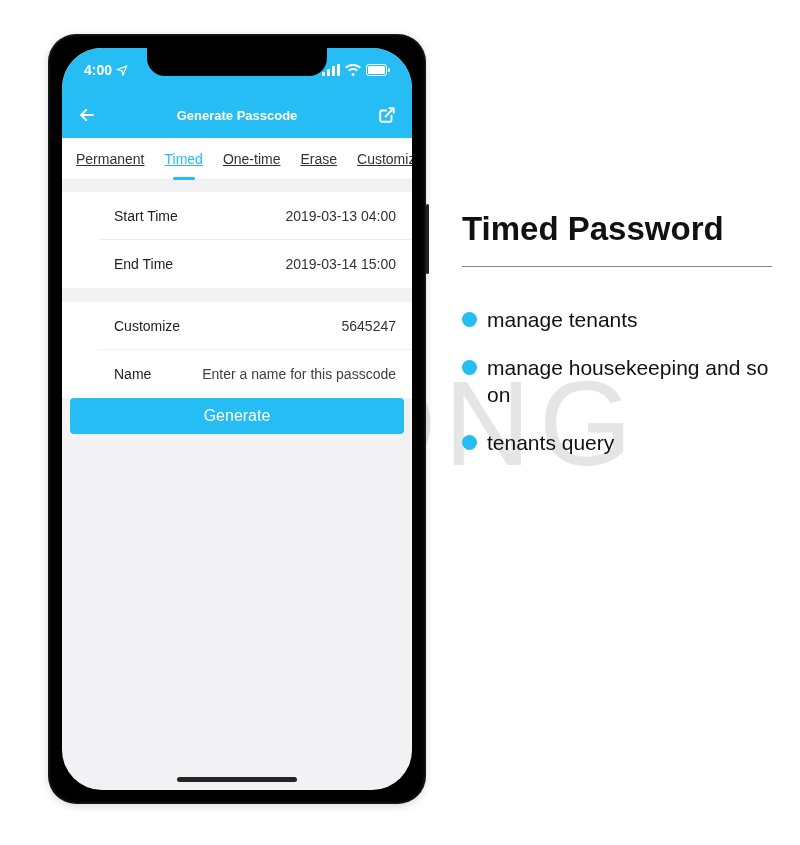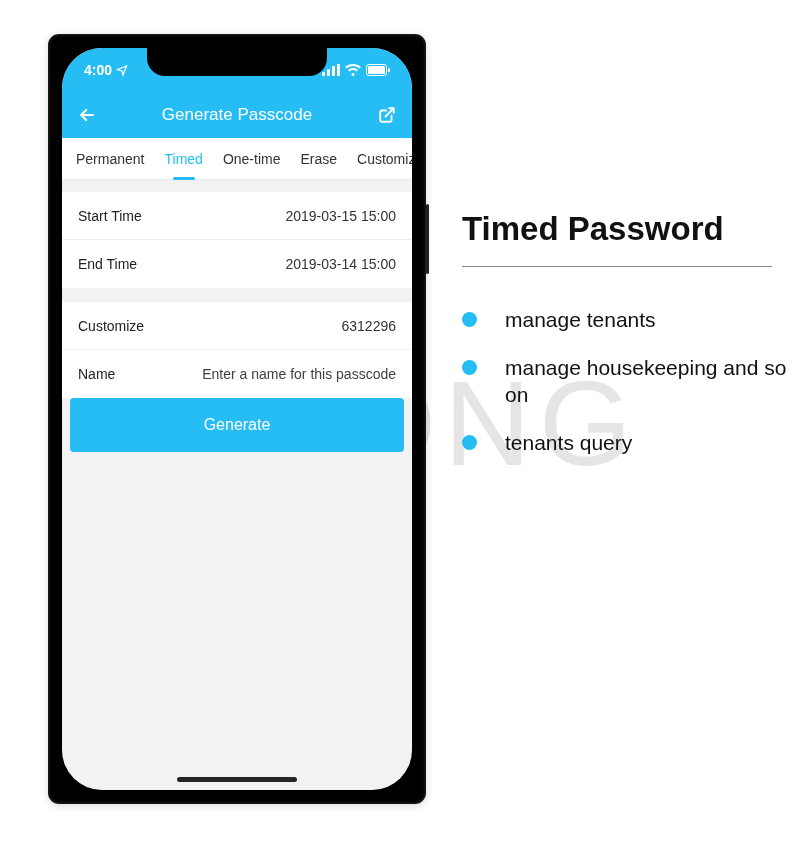--- a/index.html
+++ b/index.html
@@ -39,21 +39,21 @@
   .phone-wrap {
     position: absolute;
     left: 48px;
     top: 34px;
   }
 
   .phone {
     width: 378px;
     height: 770px;
     background: #000;
-    border-radius: 11px;
+    border-radius: 28px;
     padding: 14px;
     position: relative;
     box-shadow: inset 0 0 3px 1px rgba(255,255,255,.15), 0 2px 8px rgba(0,0,0,.15);
   }
 
   .phone::before { 
     content: "";
     position: absolute;
     right: -3px;
     top: 170px;
@@ -105,22 +105,22 @@
   .navbar {
     height: 46px;
     background: #25bdf4;
     color: #fff;
     display: flex;
     align-items: center;
     justify-content: space-between;
     padding: 0 14px;
   }
   .nav-title {
-    font-size: 17px;
-    font-weight: 400;
+    font-size: 13px;
+    font-weight: 700;
   }
   .nav-icon { width: 22px; height: 22px; display: flex; align-items: center; justify-content: center; }
 
   
   .tabs {
     background: #fff;
     display: flex;
     height: 42px;
     align-items: center;
     padding: 0 4px;
@@ -128,39 +128,40 @@
     font-size: 14px;
     color: #333;
   }
   .tab {
     padding: 0 10px;
     height: 100%;
     display: flex;
     align-items: center;
     position: relative;
     white-space: nowrap;
+    text-decoration: underline;
   }
   .tab.active { color: #25bdf4; }
   .tab.active::after {
     content: "";
     position: absolute;
     bottom: -1px;
     left: 50%;
     transform: translateX(-50%);
     width: 22px;
     height: 3px;
     background: #25bdf4;
     border-radius: 2px;
   }
 
   
   .form {
     background: #f2f2f4;
   }
-  .group { background: #fff; margin-top: 14px; }
+  .group { background: #fff; margin-top: 14px; padding-left: 36px; }
   .group.first { margin-top: 12px; }
   .row {
     display: flex;
     justify-content: space-between;
     align-items: center;
     height: 48px;
     padding: 0 16px;
     font-size: 14px;
     border-bottom: 1px solid #eee;
     color: #222;
@@ -172,21 +173,21 @@
 
   .note {
     padding: 14px 16px 10px;
     font-size: 11.5px;
     color: #999;
     line-height: 1.4;
   }
 
   .gen-btn {
     margin: 0 8px;
-    height: 54px;
+    height: 36px;
     background: #25bdf4;
     color: #fff;
     border-radius: 4px;
     display: flex;
     align-items: center;
     justify-content: center;
     font-size: 16px;
   }
 
   .home-indicator {
@@ -217,21 +218,21 @@
     margin-top: 18px;
     margin-bottom: 40px;
     border: none;
     border-top: 1.5px solid #888;
     width: 310px;
   }
   .bullets { list-style: none; }
   .bullets li {
     display: flex;
     align-items: flex-start;
-    gap: 28px;
+    gap: 10px;
     font-size: 21px;
     color: #111;
     margin-bottom: 22px;
     line-height: 1.25;
   }
   .dot {
     width: 15px;
     height: 15px;
     background: #25bdf4;
     border-radius: 50%;
@@ -297,32 +298,32 @@
           <div class="tab active">Timed</div>
           <div class="tab">One-time</div>
           <div class="tab">Erase</div>
           <div class="tab">Customize</div>
         </div>
 
         <div class="form">
           <div class="group first">
             <div class="row">
               <span class="label">Start Time</span>
-              <span class="value">2019-03-15 15:00</span>
+              <span class="value">2019-03-13 04:00</span>
             </div>
             <div class="row">
               <span class="label">End Time</span>
               <span class="value">2019-03-14 15:00</span>
             </div>
           </div>
 
           <div class="group">
             <div class="row">
               <span class="label">Customize</span>
-              <span class="value">6312296</span>
+              <span class="value">5645247</span>
             </div>
             <div class="row">
               <span class="label">Name</span>
               <span class="placeholder">Enter a name for this passcode</span>
             </div>
           </div>
 
 
           <div class="gen-btn">Generate</div>
         </div>

